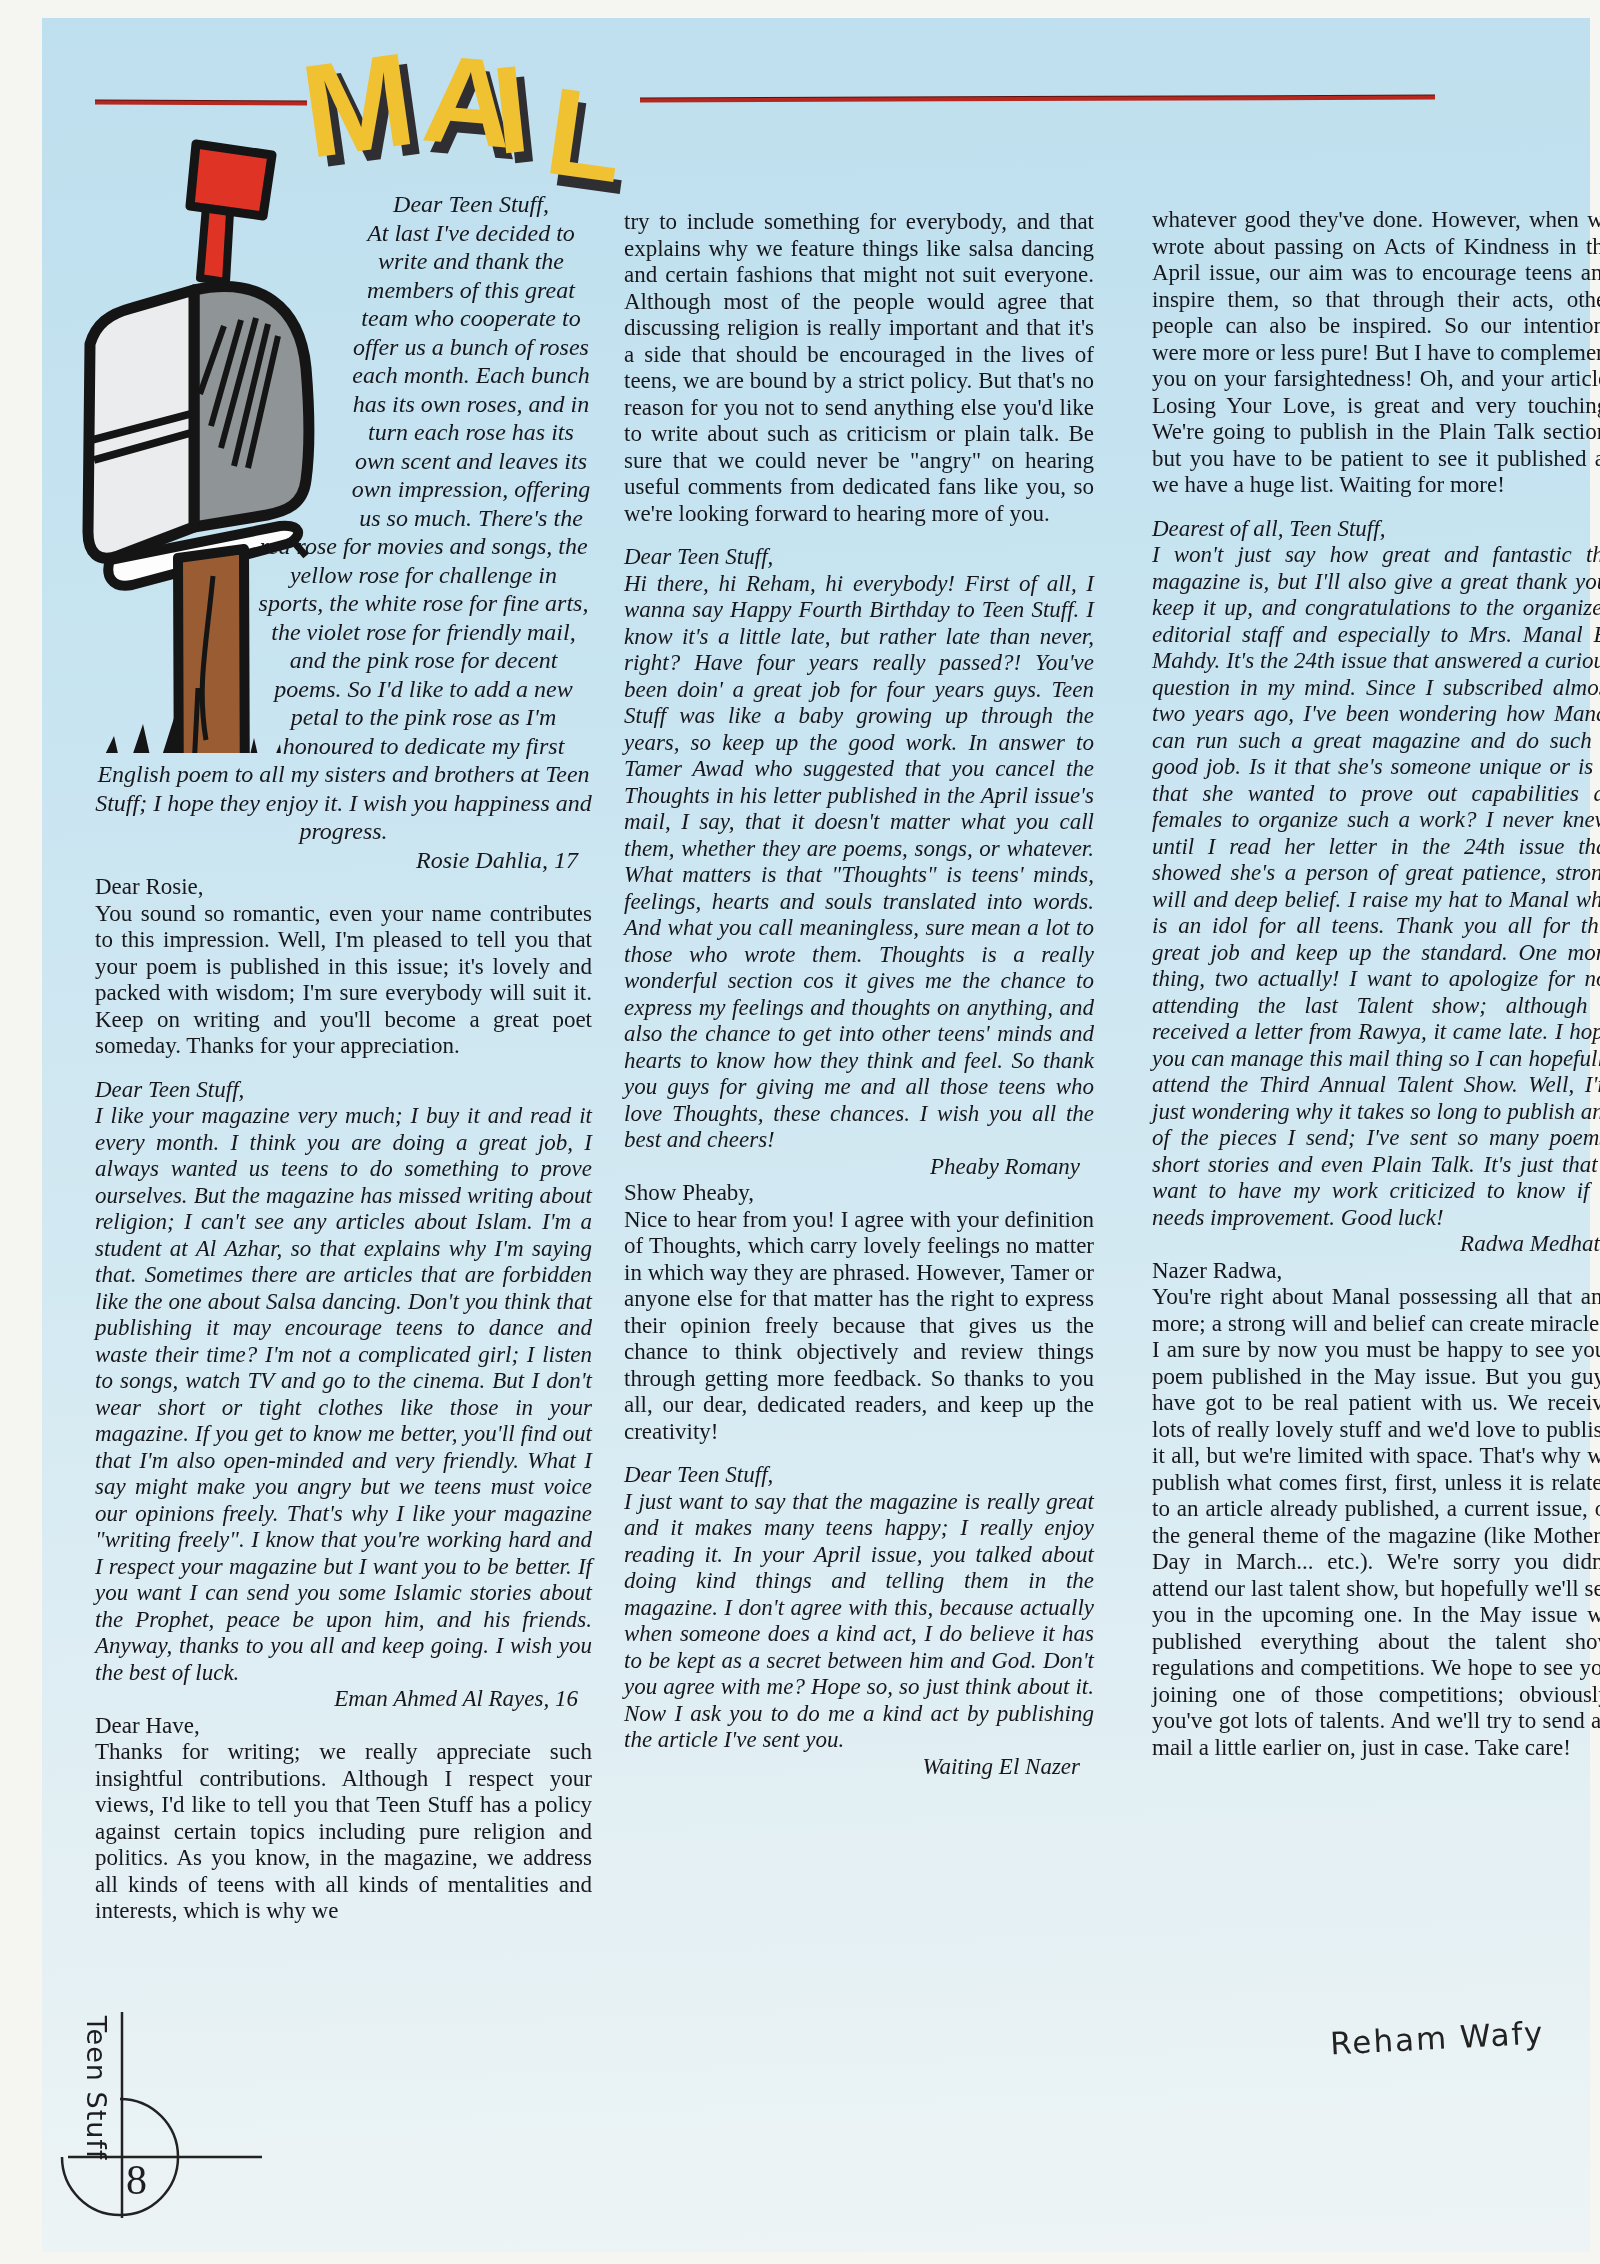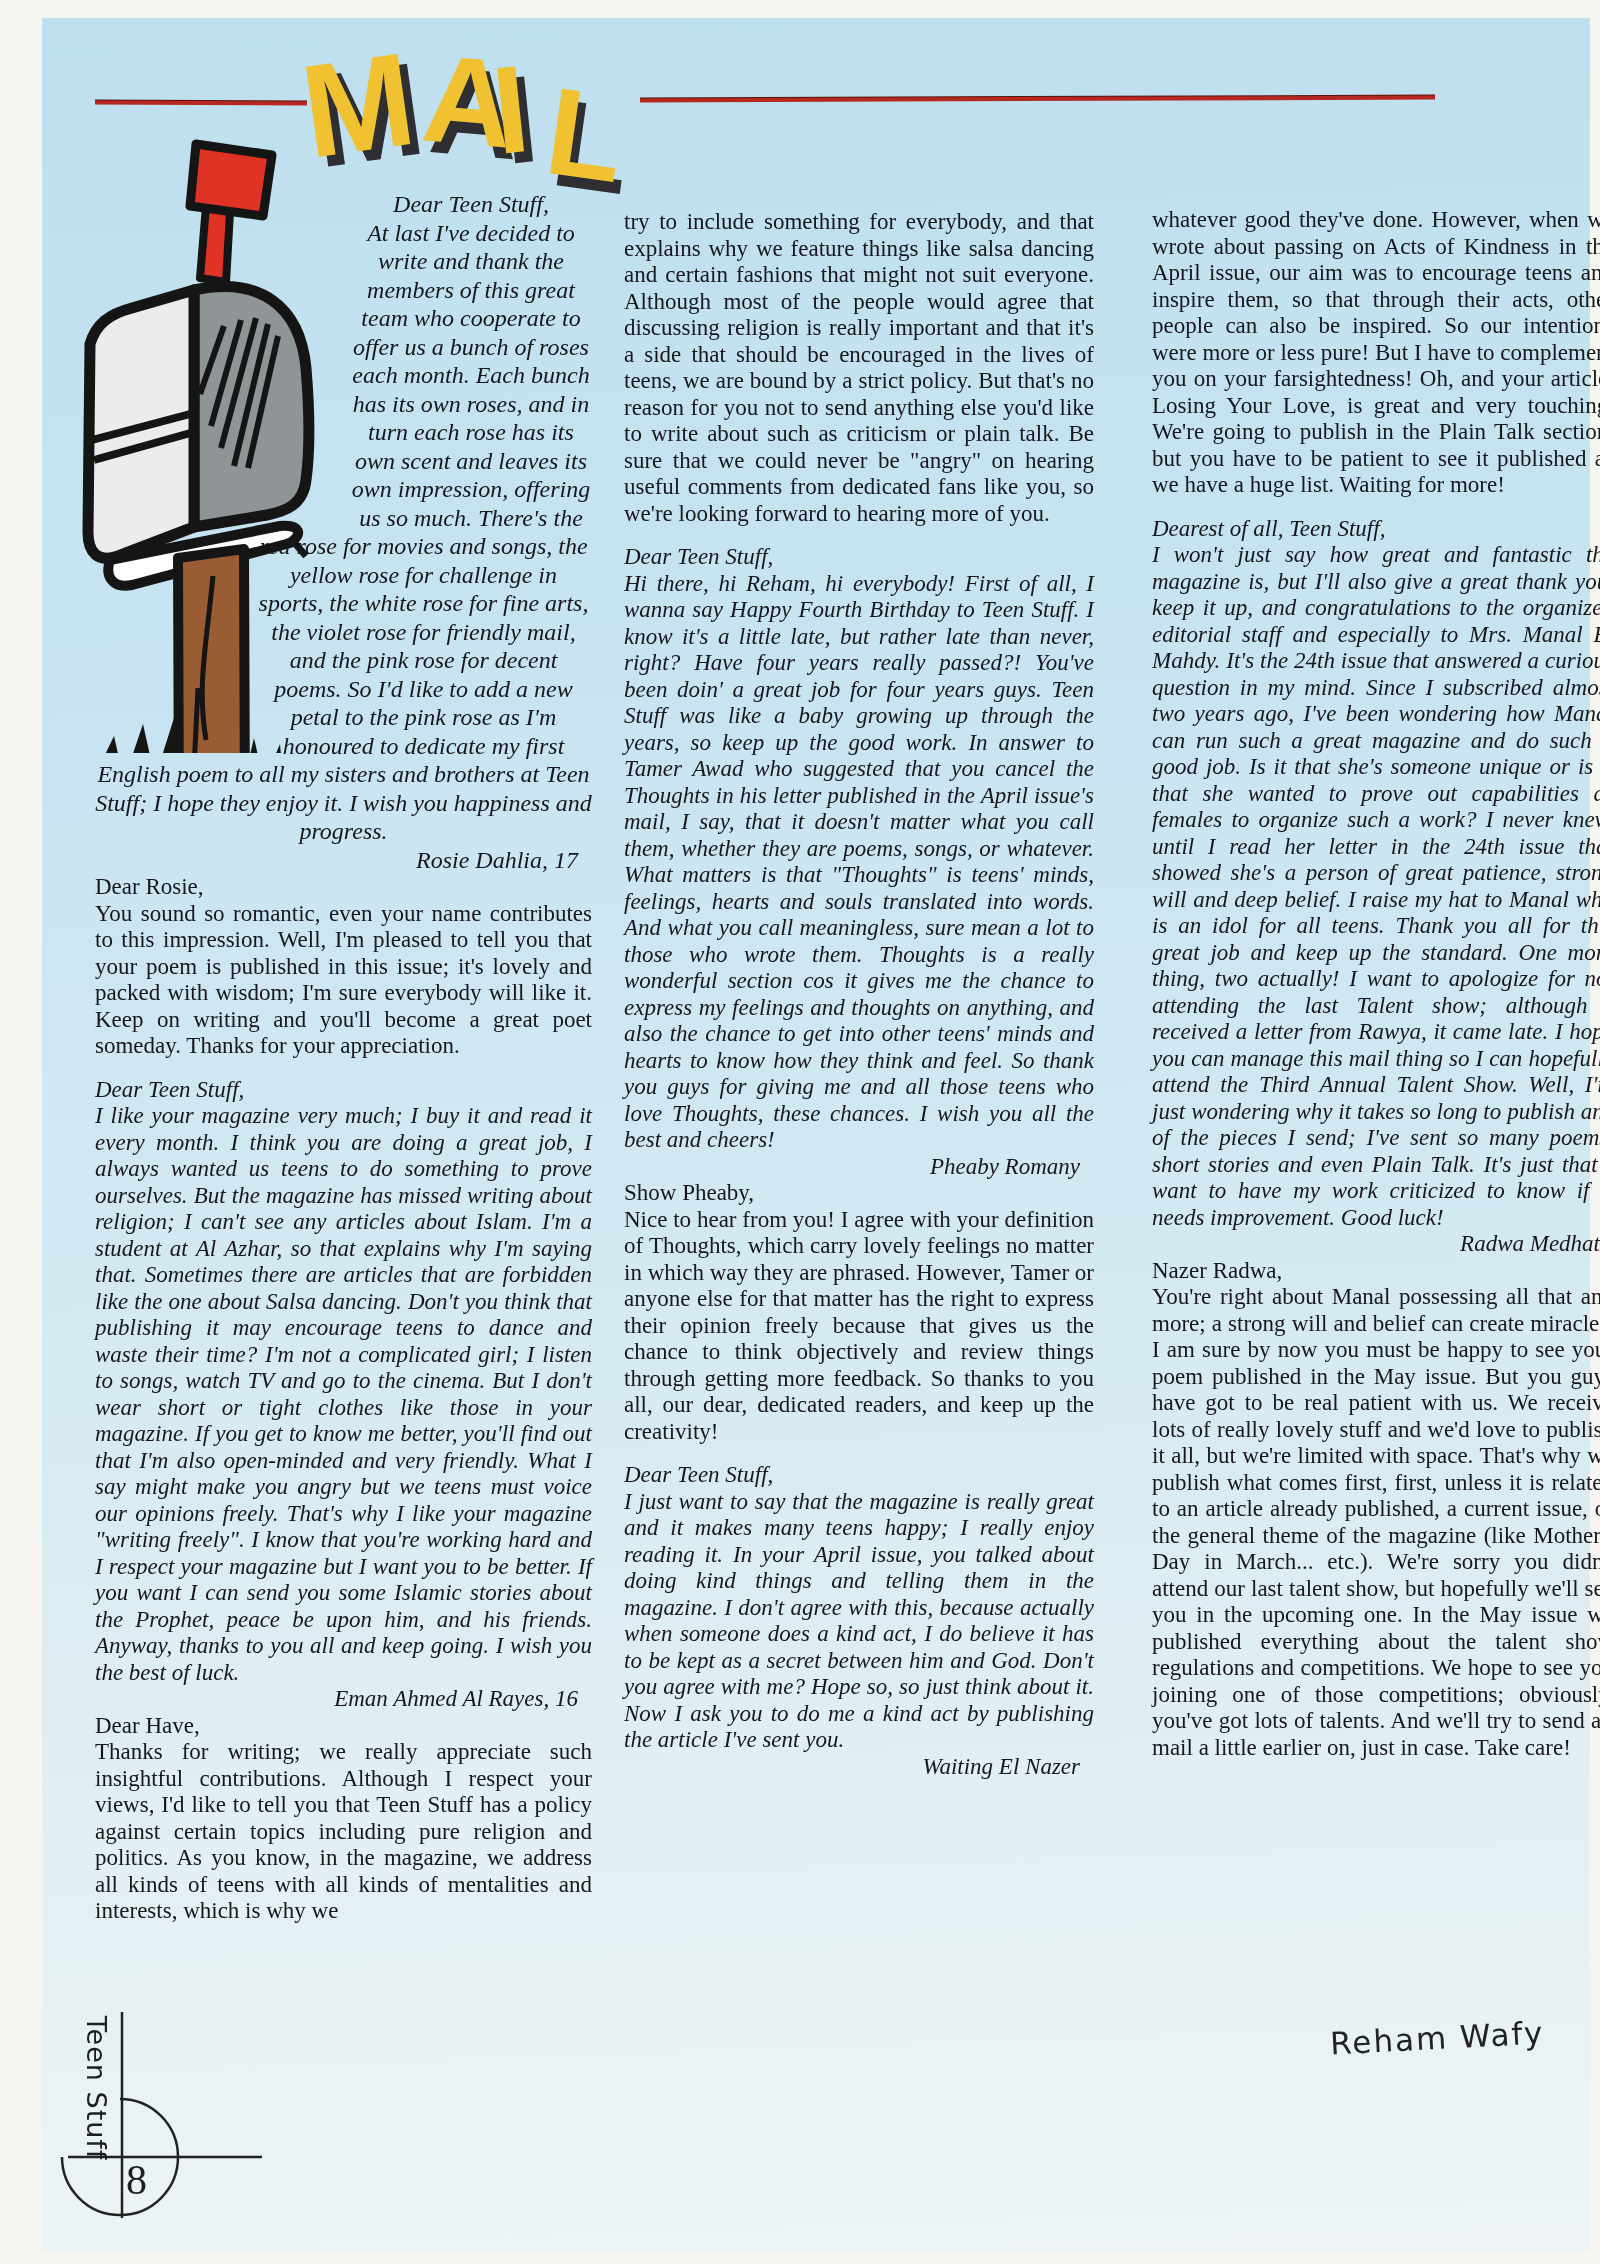--- a/index.html
+++ b/index.html
@@ -111,21 +111,21 @@
   <div class="col col1">
     <div class="letter l1">
       <div class="float-a"></div>
       <div class="float-b"></div>
       <span class="sal">Dear Teen Stuff,</span>
       <span>At last I've decided to write and thank the members of this great team who cooperate to offer us a bunch of roses each month. Each bunch has its own roses, and in turn each rose has its own scent and leaves its own impression, offering us so much. There's the red rose for movies and songs, the yellow rose for challenge in sports, the white rose for fine arts, the violet rose for friendly mail, and the pink rose for decent poems. So I'd like to add a new petal to the pink rose as I'm honoured to dedicate my first English poem to all my sisters and brothers at Teen Stuff; I hope they enjoy it. I wish you happiness and progress.</span>
       <div class="sig">Rosie Dahlia, 17</div>
     </div>
     <div class="reply">
       <span class="sal">Dear Rosie,</span>
-      <span>You sound so romantic, even your name contributes to this impression. Well, I'm pleased to tell you that your poem is published in this issue; it's lovely and packed with wisdom; I'm sure everybody will like it. Keep on writing and you'll become a great poet someday. Thanks for your appreciation.</span>
+      <span>You sound so romantic, even your name contributes to this impression. Well, I'm pleased to tell you that your poem is published in this issue; it's lovely and packed with wisdom; I'm sure everybody will suit it. Keep on writing and you'll become a great poet someday. Thanks for your appreciation.</span>
     </div>
     <div class="letter">
       <span class="sal">Dear Teen Stuff,</span>
       <span>I like your magazine very much; I buy it and read it every month. I think you are doing a great job, I always wanted us teens to do something to prove ourselves. But the magazine has missed writing about religion; I can't see any articles about Islam. I'm a student at Al Azhar, so that explains why I'm saying that. Sometimes there are articles that are forbidden like the one about Salsa dancing. Don't you think that publishing it may encourage teens to dance and waste their time? I'm not a complicated girl; I listen to songs, watch TV and go to the cinema. But I don't wear short or tight clothes like those in your magazine. If you get to know me better, you'll find out that I'm also open-minded and very friendly. What I say might make you angry but we teens must voice our opinions freely. That's why I like your magazine "writing freely". I know that you're working hard and I respect your magazine but I want you to be better. If you want I can send you some Islamic stories about the Prophet, peace be upon him, and his friends. Anyway, thanks to you all and keep going. I wish you the best of luck.</span>
       <div class="sig">Eman Ahmed Al Rayes, 16</div>
     </div>
     <div class="reply">
       <span class="sal">Dear Have,</span>
       <span>Thanks for writing; we really appreciate such insightful contributions. Although I respect your views, I'd like to tell you that Teen Stuff has a policy against certain topics including pure religion and politics. As you know, in the magazine, we address all kinds of teens with all kinds of mentalities and interests, which is why we</span>
     </div>

